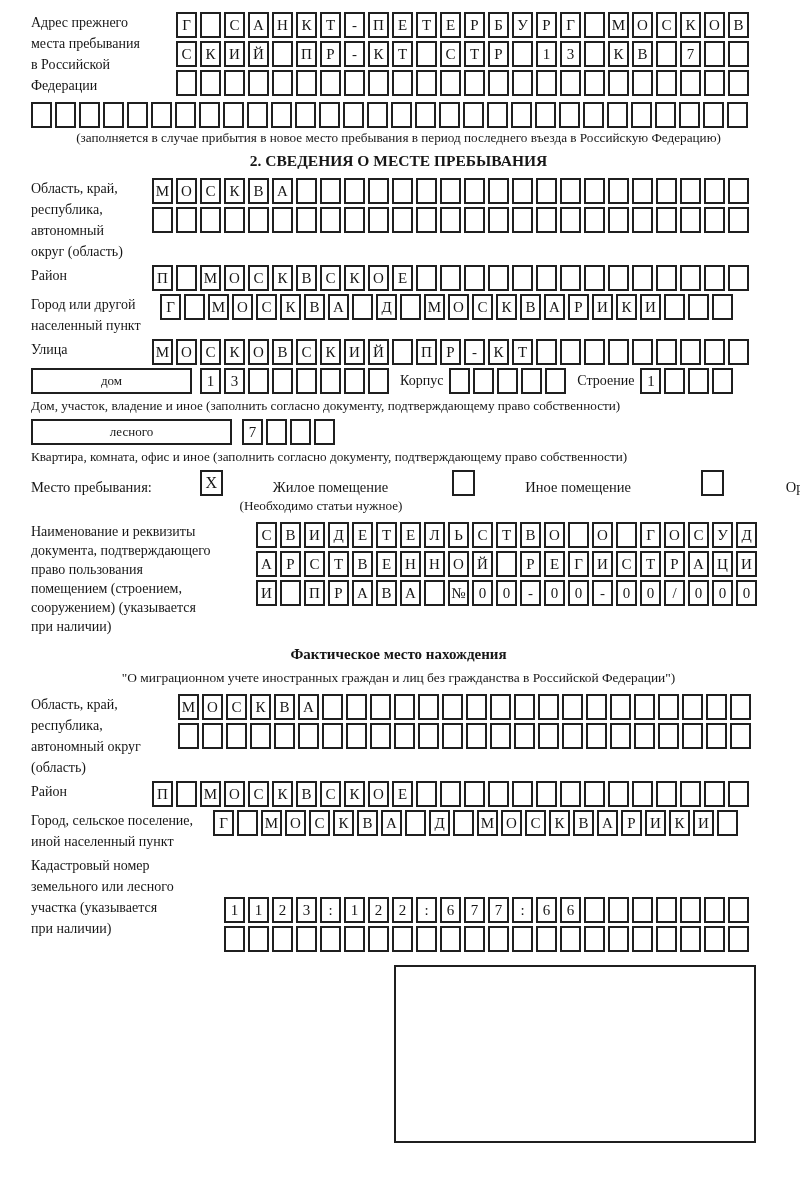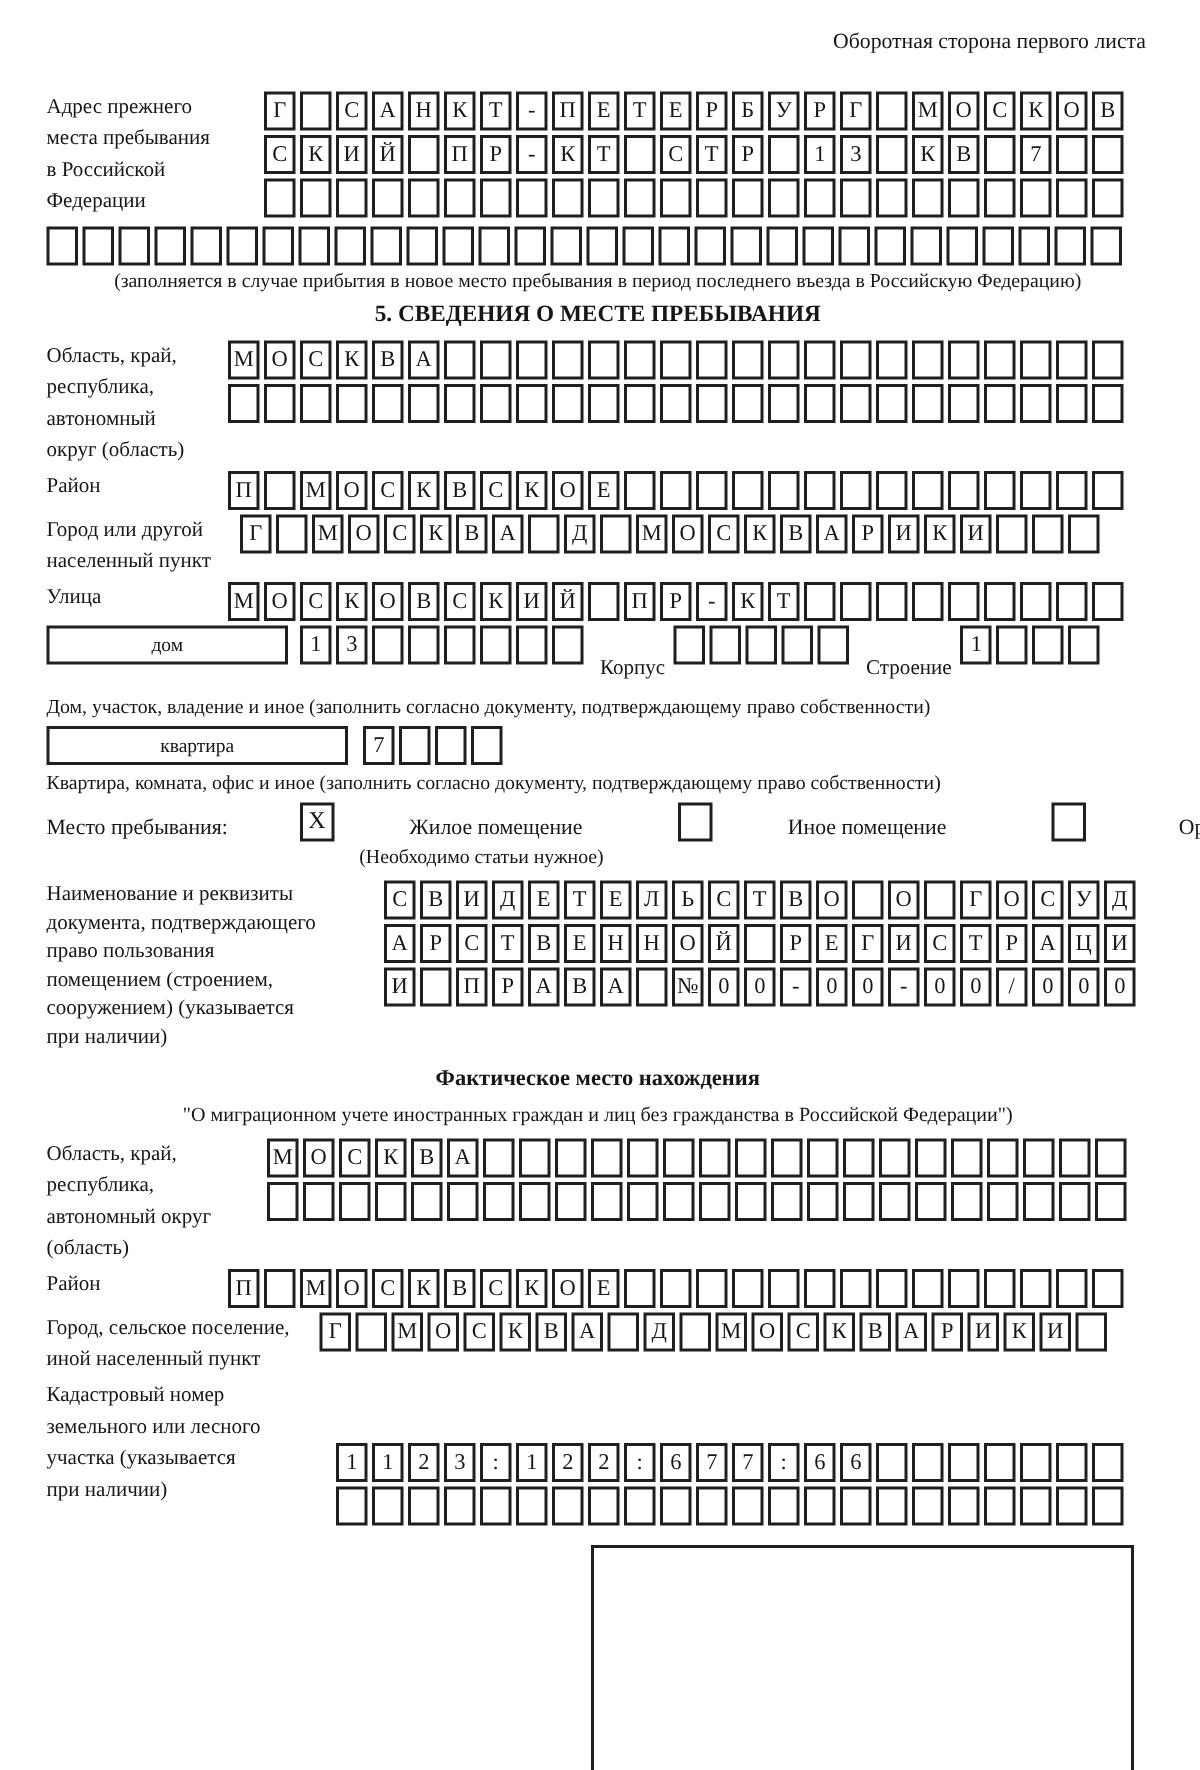--- a/index.html
+++ b/index.html
@@ -22,21 +22,21 @@
   .cell{box-sizing:border-box;flex:none;width:21px;height:26px;border:2px solid #1f1f1f;
         margin-right:3px;display:flex;align-items:center;justify-content:center;
         font-size:15px;background:#fff;}
   .cb{width:23px;font-size:16px;margin:0 12px 0 10px;}
 
   .wide-box{box-sizing:border-box;height:26px;border:2px solid #1f1f1f;flex:none;
         display:flex;align-items:center;justify-content:center;font-size:13px;background:#fff;text-align:right;}
   .house-box{width:161px;margin-right:8px;}
   .apt-box{width:201px;margin-right:10px;}
 
-  .inline-label{font-size:14px;line-height:26px;margin:16px 6px 0 8px;flex:none;}
+  .inline-label{font-size:14px;line-height:26px;margin:0 6px 0 8px;flex:none;}
 
   .note{font-size:13.2px;line-height:17px;margin:1px 0 5px 0;}
   .center{text-align:center;}
   .bold{font-weight:bold;}
   .sec-title{font-size:15.5px;margin:6px 0 8px 0;}
   .fact-title{font-size:15px;margin:10px 0 6px 0;}
   .fact-note{font-size:13.4px;line-height:17px;}
 
   .stay-line{display:flex;align-items:flex-end;margin:4px 0 2px 0;gap:38px;}
   .stay-label{font-size:14.5px;flex:none;}
@@ -46,21 +46,20 @@
   .indent-city .cells{margin-left:8px;}
   .cad-rows{margin-top:42px;}
 
   .stamp-box{margin:10px 0 0 363px;width:358px;height:174px;border:2px solid #1f1f1f;}
 </style>
 </head>
 <body>
 
 <div class="page">
 
-  <div class="header-note">Оборотная сторона первого листа</div>
 
   <div class="form-line">
     <div class="side-label w-top">Адрес прежнего
 места пребывания
 в Российской
 Федерации</div>
     <div class="cells-stack">
       <div class="cells">
           <div class="cell">Г</div>
           <div class="cell"></div>
@@ -168,21 +167,21 @@
       <div class="cell"></div>
       <div class="cell"></div>
       <div class="cell"></div>
       <div class="cell"></div>
       <div class="cell"></div>
       <div class="cell"></div>
       <div class="cell"></div>
     </div>
   <div class="note center">(заполняется в случае прибытия в новое место пребывания в период последнего въезда в Российскую Федерацию)</div>
 
-  <div class="sec-title center bold">5. СВЕДЕНИЯ О МЕСТЕ ПРЕБЫВАНИЯ</div>
+  <div class="sec-title center bold">2. СВЕДЕНИЯ О МЕСТЕ ПРЕБЫВАНИЯ</div>
 
   <div class="form-line">
     <div class="side-label w-s2">Область, край,
 республика,
 автономный
 округ (область)</div>
     <div class="cells-stack">
       <div class="cells">
           <div class="cell">М</div>
           <div class="cell">О</div>
@@ -357,21 +356,21 @@
     <div class="cells">
         <div class="cell">1</div>
         <div class="cell"></div>
         <div class="cell"></div>
         <div class="cell"></div>
       </div>
   </div>
   <div class="note">Дом, участок, владение и иное (заполнить согласно документу, подтверждающему право собственности)</div>
 
   <div class="form-line">
-    <div class="wide-box apt-box">квартира</div>
+    <div class="wide-box apt-box">лесного</div>
     <div class="cells">
         <div class="cell">7</div>
         <div class="cell"></div>
         <div class="cell"></div>
         <div class="cell"></div>
       </div>
   </div>
   <div class="note">Квартира, комната, офис и иное (заполнить согласно документу, подтверждающему право собственности)</div>
 
   <div class="stay-line">

